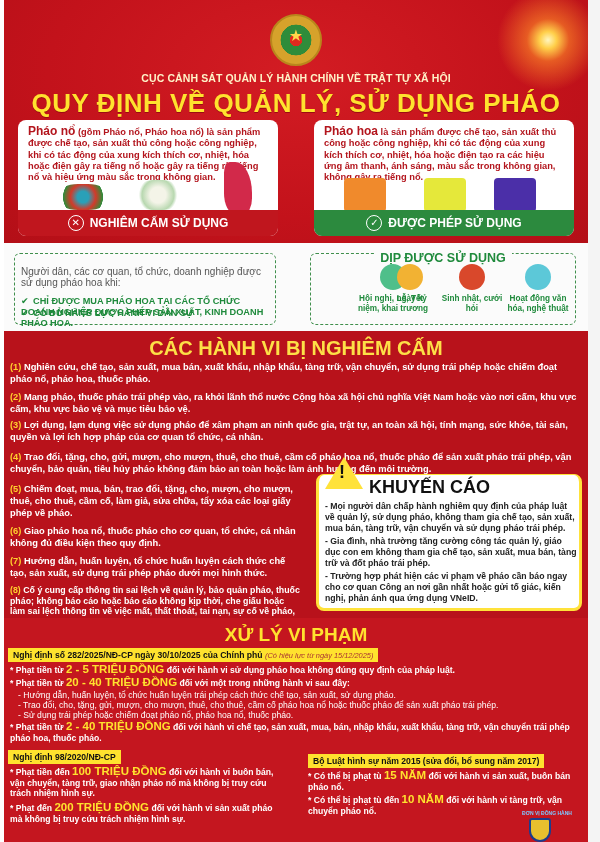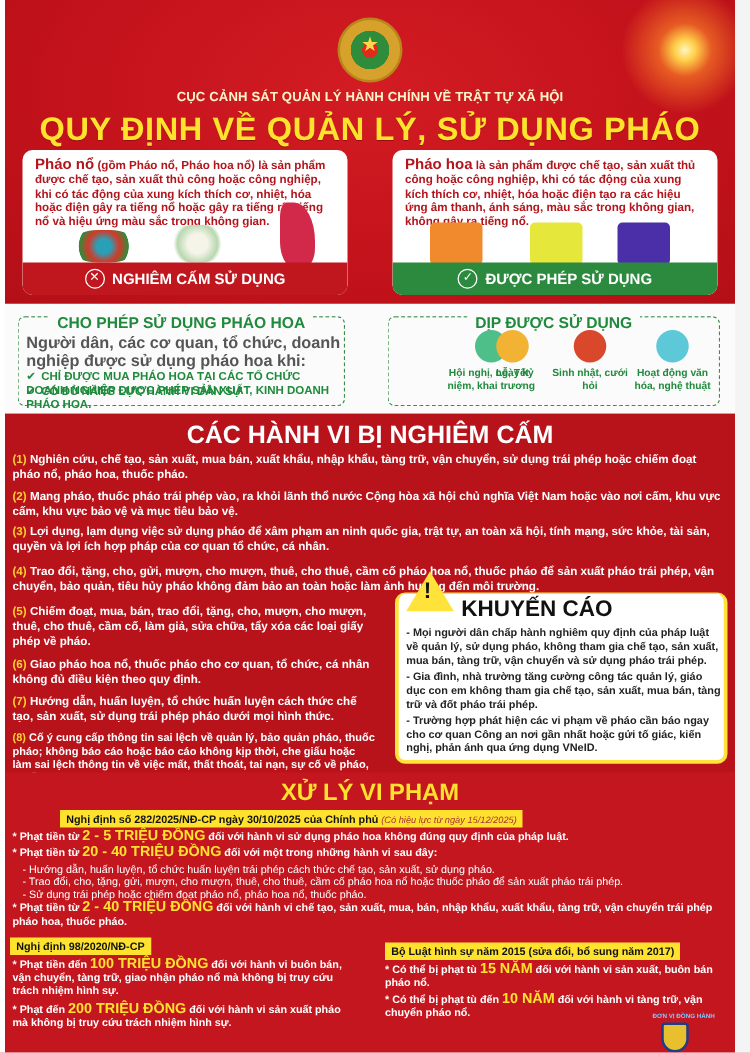--- a/index.html
+++ b/index.html
@@ -31,29 +31,29 @@
   .card.ok .band { background: #2c8a3e; }
   .band .ico { width: 16px; height: 16px; border: 1.5px solid #fff; border-radius: 50%; font-size: 10px; line-height: 13px; text-align: center; }
   .imgs { position: absolute; left: 0; top: 66px; width: 100%; height: 26px; }
   .blob { position: absolute; border-radius: 40%; }
 
   
   .white { position: absolute; left: 0; top: 243px; width: 584px; height: 88px; background: #fbfbfb; }
   .dash { position: absolute; top: 10px; height: 72px; border: 1.3px dashed #3f8f4c; border-radius: 6px; }
   .dash h3 { position: absolute; top: -9px; left: 0; width: 100%; text-align: center; }
   .dash h3 span { background: #fbfbfb; padding: 0 6px; color: #1f8a3c; font-size: 12.5px; font-weight: 900; }
-  .allow-intro { position: absolute; left: 6px; top: 12px; font-size: 13px; color: #555; font-weight: bold; }
+  .allow-intro { position: absolute; left: 6px; top: 12px; font-size: 10px; color: #555; }
   .chk { position: absolute; left: 6px; color: #1f8a3c; font-weight: bold; font-size: 9.2px; line-height: 11px; }
   .chk .mk { display: inline-block; width: 12px; }
   .occ { position: absolute; top: 10px; width: 70px; text-align: center; color: #1f8a3c; font-weight: bold; font-size: 8.2px; line-height: 10px; }
   .occ .cir { width: 26px; height: 26px; border-radius: 50%; margin: 0 auto 4px; }
 
   
   .proh { position: absolute; left: 0; top: 331px; width: 584px; height: 287px; background: #b8121b; }
-  .proh h2 { position: absolute; left: 0; top: 6px; width: 584px; text-align: center; color: #ffffff; font-weight: 900; font-size: 20px; }
+  .proh h2 { position: absolute; left: 0; top: 6px; width: 584px; text-align: center; color: #fde047; font-weight: 900; font-size: 20px; }
   .item { position: absolute; color: #fff; font-weight: bold; font-size: 9.3px; line-height: 12px; }
   .item .n { color: #ffcf2e; }
   .warn { position: absolute; left: 312px; top: 143px; width: 266px; height: 137px; background: #fff; border-radius: 8px;
           border: 3px solid #ffe23a; border-top-width: 1px; }
   .warn .tri { position: absolute; left: 6px; top: -18px; width: 0; height: 0; border-left: 19px solid transparent;
                border-right: 19px solid transparent; border-bottom: 32px solid #ffe23a; }
   .warn .ex { position: absolute; left: 20px; top: -13px; color: #111; font-weight: 900; font-size: 18px; }
   .warn h4 { position: absolute; left: 50px; top: 2px; font-size: 18px; font-weight: 900; color: #111; }
   .warn p { position: absolute; left: 6px; font-size: 8.7px; line-height: 10.8px; color: #222; font-weight: bold; width: 252px; }
 
@@ -102,21 +102,20 @@
       </div>
       <div class="band">
         <span class="ico">✓</span>
         <span>ĐƯỢC PHÉP SỬ DỤNG</span>
       </div>
     </div>
   </div>
 
   <div class="white">
     <div class="dash" style="left:10px;width:262px;">
-      <h3><span>CHO PHÉP SỬ DỤNG PHÁO HOA</span></h3>
       <div class="allow-intro">Người dân, các cơ quan, tổ chức, doanh nghiệp được sử dụng pháo hoa khi:</div>
       <div class="chk" style="top:26px;width:248px;margin-top:28px;"><span class="mk">✔</span><span>CÓ ĐỦ NĂNG LỰC HÀNH VI DÂN SỰ</span></div>
       <div class="chk" style="top:42px;width:248px;"><span class="mk">✔</span><span>CHỈ ĐƯỢC MUA PHÁO HOA TẠI CÁC TỔ CHỨC DOANH NGHIỆP ĐƯỢC PHÉP SẢN XUẤT, KINH DOANH PHÁO HOA.</span></div>
     </div>
     <div class="dash" style="left:306px;width:266px;">
       <h3><span>DỊP ĐƯỢC SỬ DỤNG</span></h3>
       <div class="occ" style="left:0;margin-left:47px;"><div class="cir" style="background:#4fbf8a"></div><span>Hội nghị, ngày kỷ niệm, khai trương</span></div>
       <div class="occ" style="left:64px;"><div class="cir" style="background:#f2b233"></div><span>Lễ, Tết</span></div>
       <div class="occ" style="left:126px;"><div class="cir" style="background:#d9482b"></div><span>Sinh nhật, cưới hỏi</span></div>
       <div class="occ" style="left:192px;"><div class="cir" style="background:#5cc8d8"></div><span>Hoạt động văn hóa, nghệ thuật</span></div>
@@ -139,21 +138,21 @@
       <div class="ex">!</div>
       <h4>KHUYẾN CÁO</h4>
       <p style="top:26px;">- Mọi người dân chấp hành nghiêm quy định của pháp luật về quản lý, sử dụng pháo, không tham gia chế tạo, sản xuất, mua bán, tàng trữ, vận chuyển và sử dụng pháo trái phép.</p>
       <p style="top:96px;">- Trường hợp phát hiện các vi phạm về pháo cần báo ngay cho cơ quan Công an nơi gần nhất hoặc gửi tố giác, kiến nghị, phản ánh qua ứng dụng VNeID.</p>
       <p style="top:61px;">- Gia đình, nhà trường tăng cường công tác quản lý, giáo dục con em không tham gia chế tạo, sản xuất, mua bán, tàng trữ và đốt pháo trái phép.</p>
     </div>
   </div>
 
   <div class="pen">
     <h2>XỬ LÝ VI PHẠM</h2>
-    <div class="tag" style="left:4px;top:30px;margin-left:40px;"><span>Nghị định số 282/2025/NĐ-CP ngày 30/10/2025 của Chính phủ</span> <i>(Có hiệu lực từ ngày 15/12/2025)</i></div>
+    <div class="tag" style="left:4px;top:30px;"><span>Nghị định số 282/2025/NĐ-CP ngày 30/10/2025 của Chính phủ</span> <i>(Có hiệu lực từ ngày 15/12/2025)</i></div>
     <div class="ln" style="left:6px;top:46px;width:570px;"><span>* Phạt tiền từ </span><span class="hl">2 - 5 TRIỆU ĐỒNG</span><span> đối với hành vi sử dụng pháo hoa không đúng quy định của pháp luật.</span></div>
     <div class="ln" style="left:6px;top:59px;width:570px;"><span>* Phạt tiền từ </span><span class="hl">20 - 40 TRIỆU ĐỒNG</span><span> đối với một trong những hành vi sau đây:</span></div>
     <div class="ln" style="left:14px;top:82px;width:560px;font-weight:normal;">- Trao đổi, cho, tặng, gửi, mượn, cho mượn, thuê, cho thuê, cầm cố pháo hoa nổ hoặc thuốc pháo để sản xuất pháo trái phép.</div>
     <div class="ln" style="left:14px;top:72px;width:560px;font-weight:normal;">- Hướng dẫn, huấn luyện, tổ chức huấn luyện trái phép cách thức chế tạo, sản xuất, sử dụng pháo.</div>
     <div class="ln" style="left:14px;top:92px;width:560px;font-weight:normal;">- Sử dụng trái phép hoặc chiếm đoạt pháo nổ, pháo hoa nổ, thuốc pháo.</div>
     <div class="ln" style="left:6px;top:103px;width:570px;"><span>* Phạt tiền từ </span><span class="hl">2 - 40 TRIỆU ĐỒNG</span><span> đối với hành vi chế tạo, sản xuất, mua, bán, nhập khẩu, xuất khẩu, tàng trữ, vận chuyển trái phép pháo hoa, thuốc pháo.</span></div>
 
     <div class="tag" style="left:4px;top:132px;">Nghị định 98/2020/NĐ-CP</div>
     <div class="ln" style="left:6px;top:148px;width:266px;"><span>* Phạt tiền đến </span><span class="hl">100 TRIỆU ĐỒNG</span><span> đối với hành vi buôn bán, vận chuyển, tàng trữ, giao nhận pháo nổ mà không bị truy cứu trách nhiệm hình sự.</span></div>
     <div class="ln" style="left:6px;top:184px;width:266px;"><span>* Phạt đến </span><span class="hl">200 TRIỆU ĐỒNG</span><span> đối với hành vi sản xuất pháo mà không bị truy cứu trách nhiệm hình sự.</span></div>

